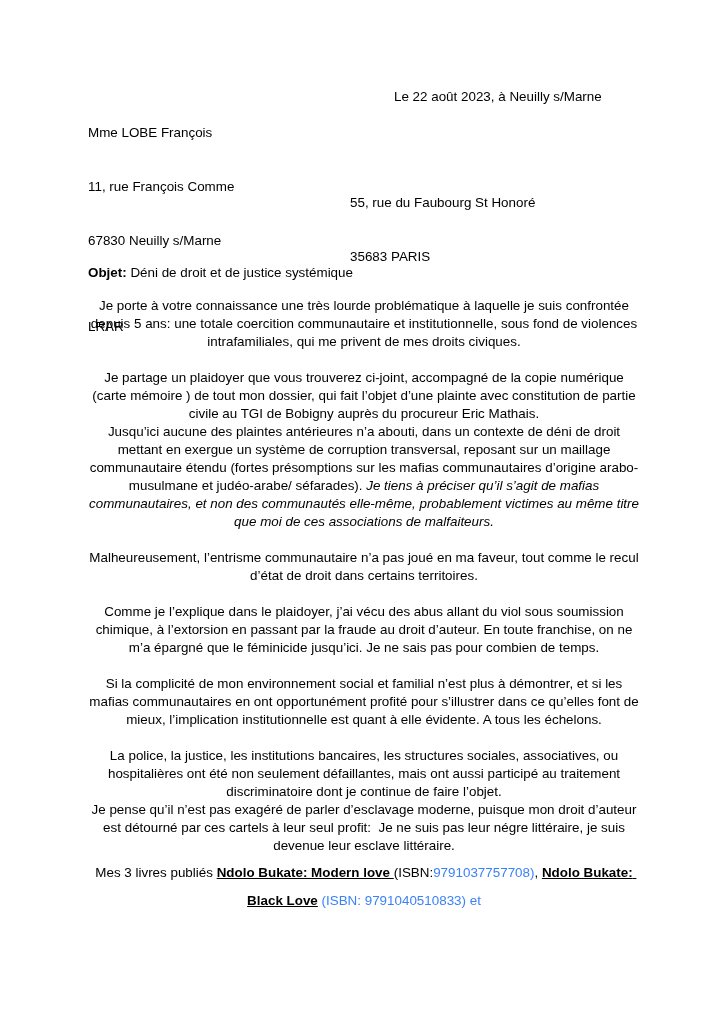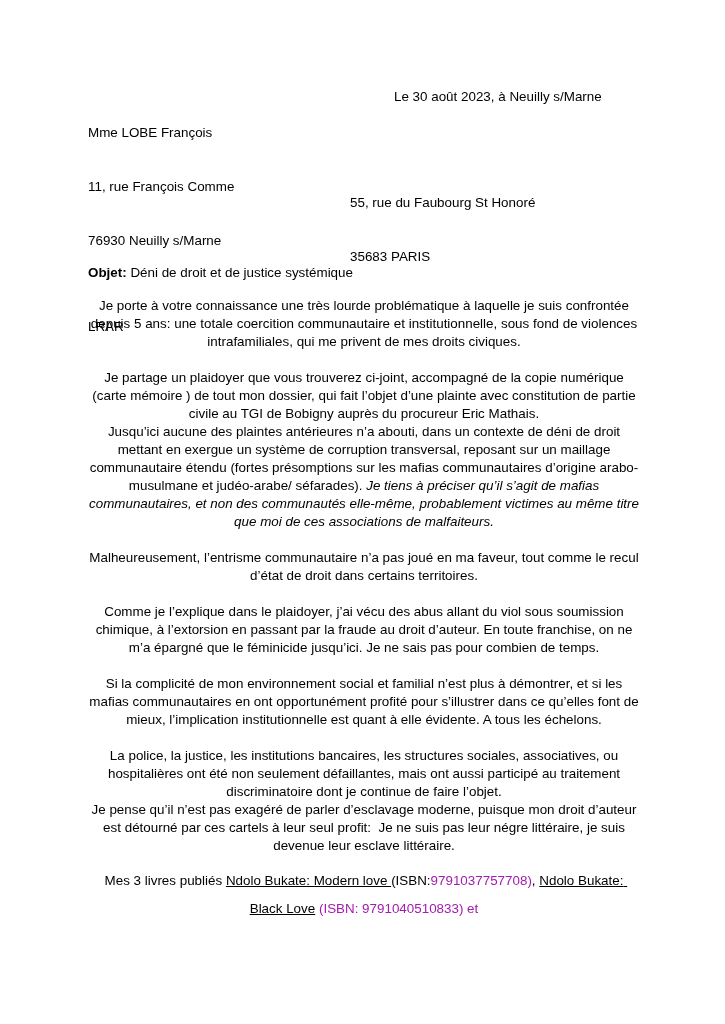--- a/index.html
+++ b/index.html
@@ -15,38 +15,38 @@
     overflow: hidden;
   }
   .block { position: absolute; white-space: pre-wrap; }
   .sender    { top: 88px;  left: 88px; }
   .dateline  { top: 88px;  left: 394px; }
   .recipient { top: 158px; left: 350px; }
   .subject   { top: 228px; left: 88px; }
   .letter-body { top: 297px; left: 88px; width: 552px; }
   .subject .bold { font-weight: bold; }
   .para { margin: 0 0 18px 0; white-space: pre-wrap; text-align: center; }
-  .para.tight { margin-bottom: 12px; }
+  .para.tight { margin-bottom: 4px; }
   .para.books { line-height: 28px; }
   .run-italic { font-style: italic; }
-  .run-underline { text-decoration: underline; }
-  .run-gray { color: #a21caf; }
+  .run-underline { text-decoration: underline; font-weight: bold; }
+  .run-gray { color: #3b82f6; }
 </style>
 </head>
 <body>
 
 <div class="page">
 
   <div class="block sender">
     <div>Mme LOBE François</div>
     <div>11, rue François Comme</div>
-    <div>76930 Neuilly s/Marne</div>
+    <div>67830 Neuilly s/Marne</div>
   </div>
 
-  <div class="block dateline">Le 30 août 2023, à Neuilly s/Marne</div>
+  <div class="block dateline">Le 22 août 2023, à Neuilly s/Marne</div>
 
   <div class="block recipient">
     <div>55, rue du Faubourg St Honoré</div>
     <div>35683 PARIS</div>
   </div>
 
   <div class="block subject">
     <div><span class="bold">Objet:</span><span> Déni de droit et de justice systémique</span></div>
     <div>LRAR</div>
   </div>

